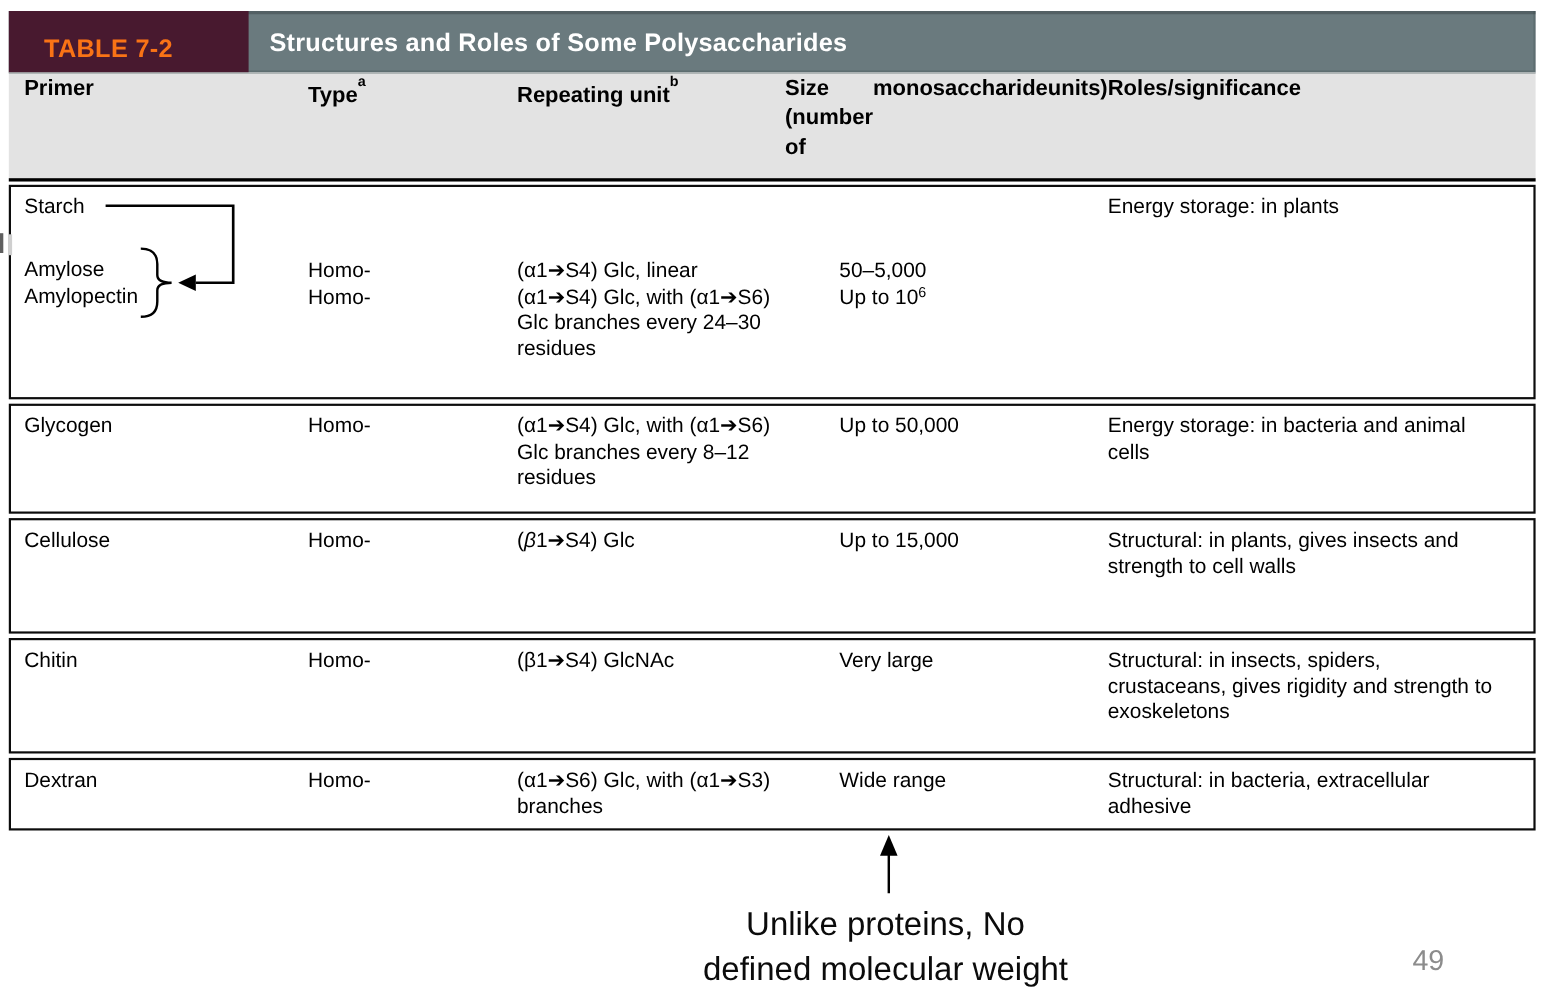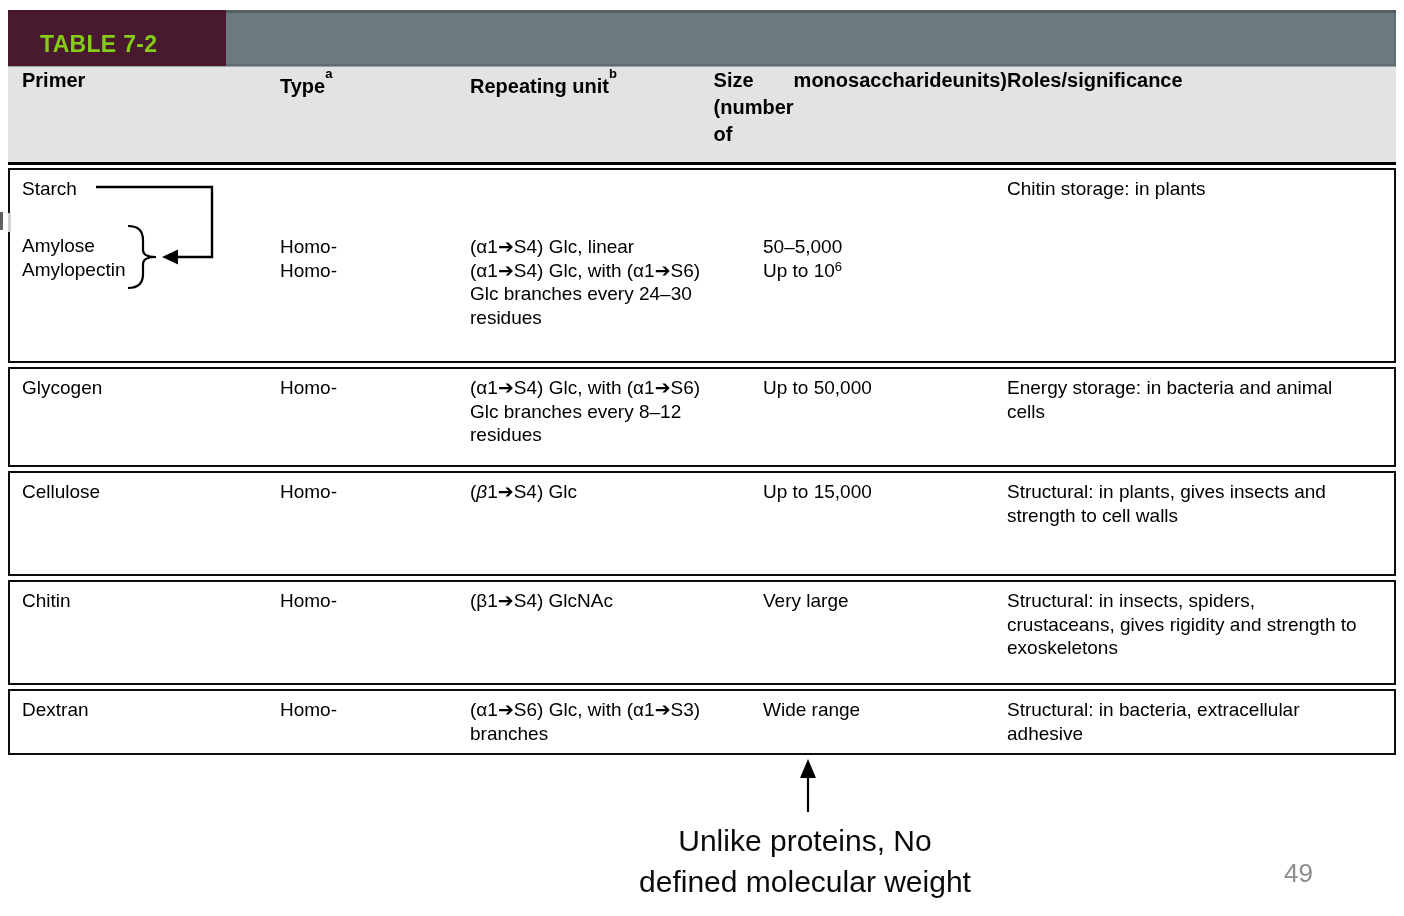--- a/index.html
+++ b/index.html
@@ -15,21 +15,21 @@
     box-shadow: inset 0 3px 0 rgba(40,50,52,.35), inset -2px -2px 0 rgba(40,50,52,.18);
   }
   .banner-title{
     position:absolute; left:237px; top:0; height:56px; display:flex; align-items:center;
     color:#fff; font-weight:bold; font-size:23px; letter-spacing:.2px;
   }
   .label-box{
     position:absolute; left:0; top:0; width:218px; height:56px;
     background:#48192F; display:flex; align-items:center;
   }
-  .label-box span{ color:#84cc16; font-weight:bold; font-size:23px; padding-left:32px; letter-spacing:.3px;margin-top:12px;}
+  .label-box span{ color:#f97316; font-weight:bold; font-size:23px; padding-left:32px; letter-spacing:.3px;margin-top:12px;}
 
   
   .colheader{
     position:absolute; left:8px; top:66px; width:1388px; height:99px;
     background:#E3E3E3; border-bottom:3px solid #000; box-sizing:border-box;
     display:grid; grid-template-columns:272px 190px 293px 244px 1fr;
     font-weight:bold; font-size:20px; line-height:27px;
     border-top:1px solid #9aa3a3;
   }
   .colh{display:flex; padding-bottom:9px;}
@@ -69,20 +69,21 @@
   
   .edge-tick{position:absolute; left:0; top:212px; width:3px; height:18px; background:#5f5f5f;}
   .border-gap{position:absolute; left:8px; top:213px; width:3px; height:19px; background:#cfcfcf;}
 </style>
 </head>
 <body>
 
 <div class="slide">
 
   <div class="banner">
+    <div class="banner-title">Structures and Roles of Some Polysaccharides</div>
     <div class="label-box">
       <span>TABLE 7-2</span>
     </div>
   </div>
 
   <div class="colheader">
     <div class="colh c1">
       <span>Primer</span>
     </div>
     <div class="colh">
@@ -127,21 +128,21 @@
         <div>Glc branches every 24–30</div>
         <div>residues</div>
       </div>
     </div>
     <div class="cell">
       <div class="indent">
         <div>50–5,000</div>
         <div><span>Up to 10</span><span class="sup6">6</span></div>
       </div>
     </div>
-    <div class="cell c5">Chitin storage: in plants</div>
+    <div class="cell c5">Energy storage: in plants</div>
   </div>
 
   <div class="row" style="top:367px; height:100px;">
     <div class="cell c1">Glycogen</div>
     <div class="cell">Homo-</div>
     <div class="cell">
       <div>(α1➔S4) Glc, with (α1➔S6)</div>
       <div>Glc branches every 8–12</div>
       <div>residues</div>
     </div>

